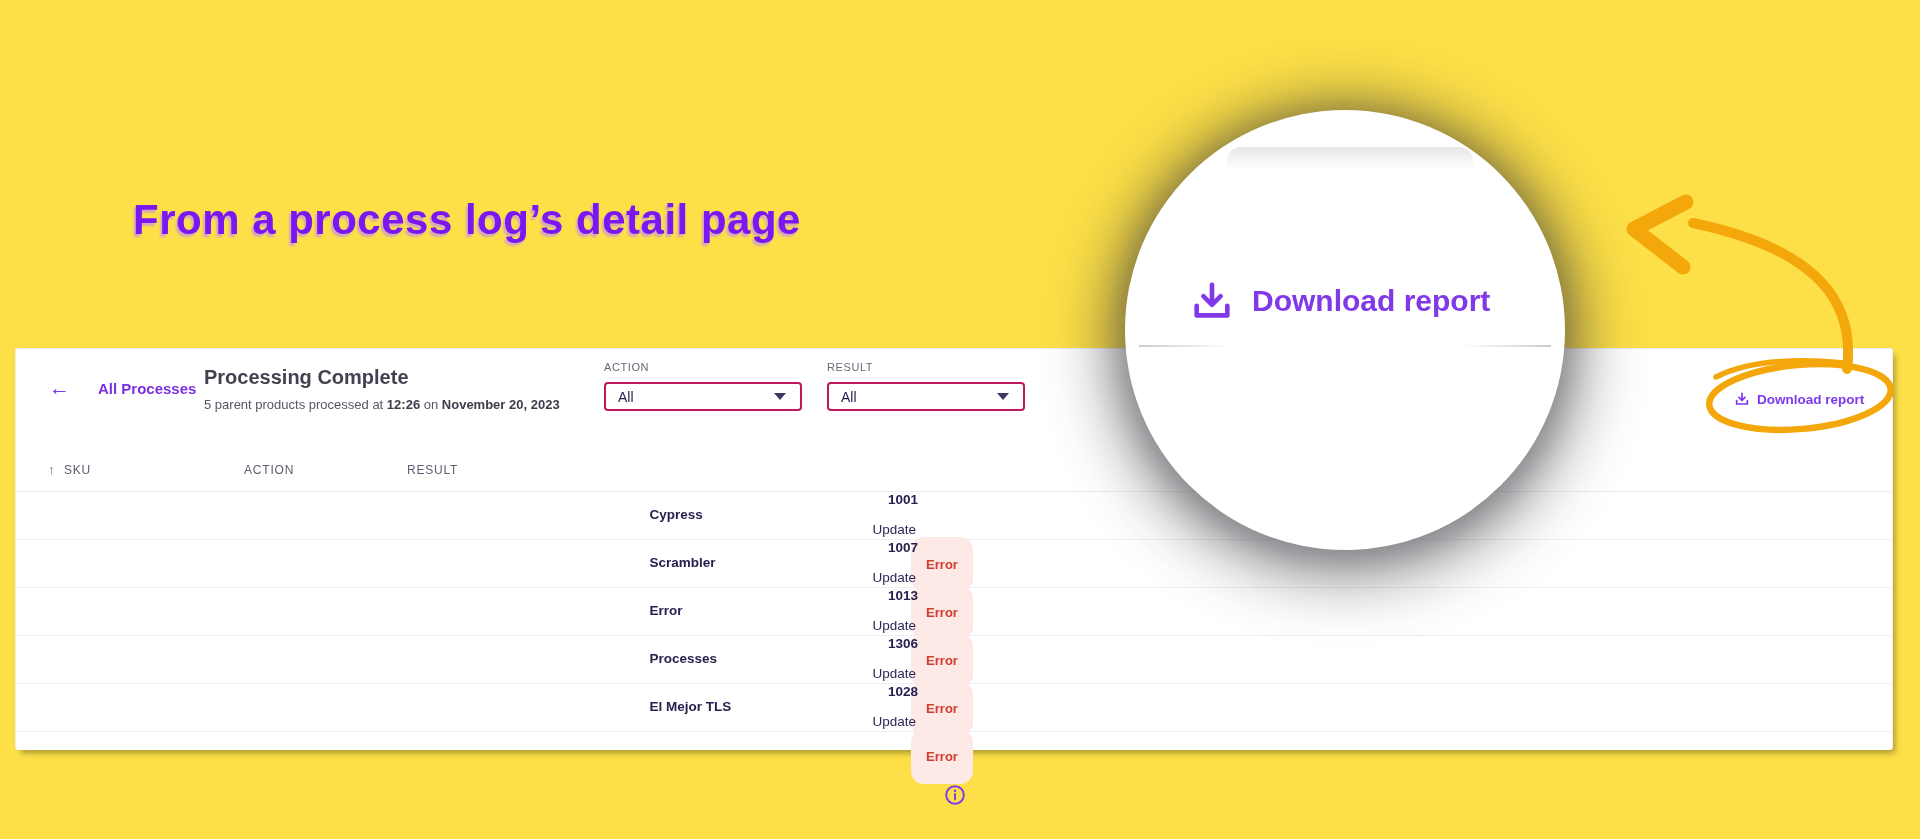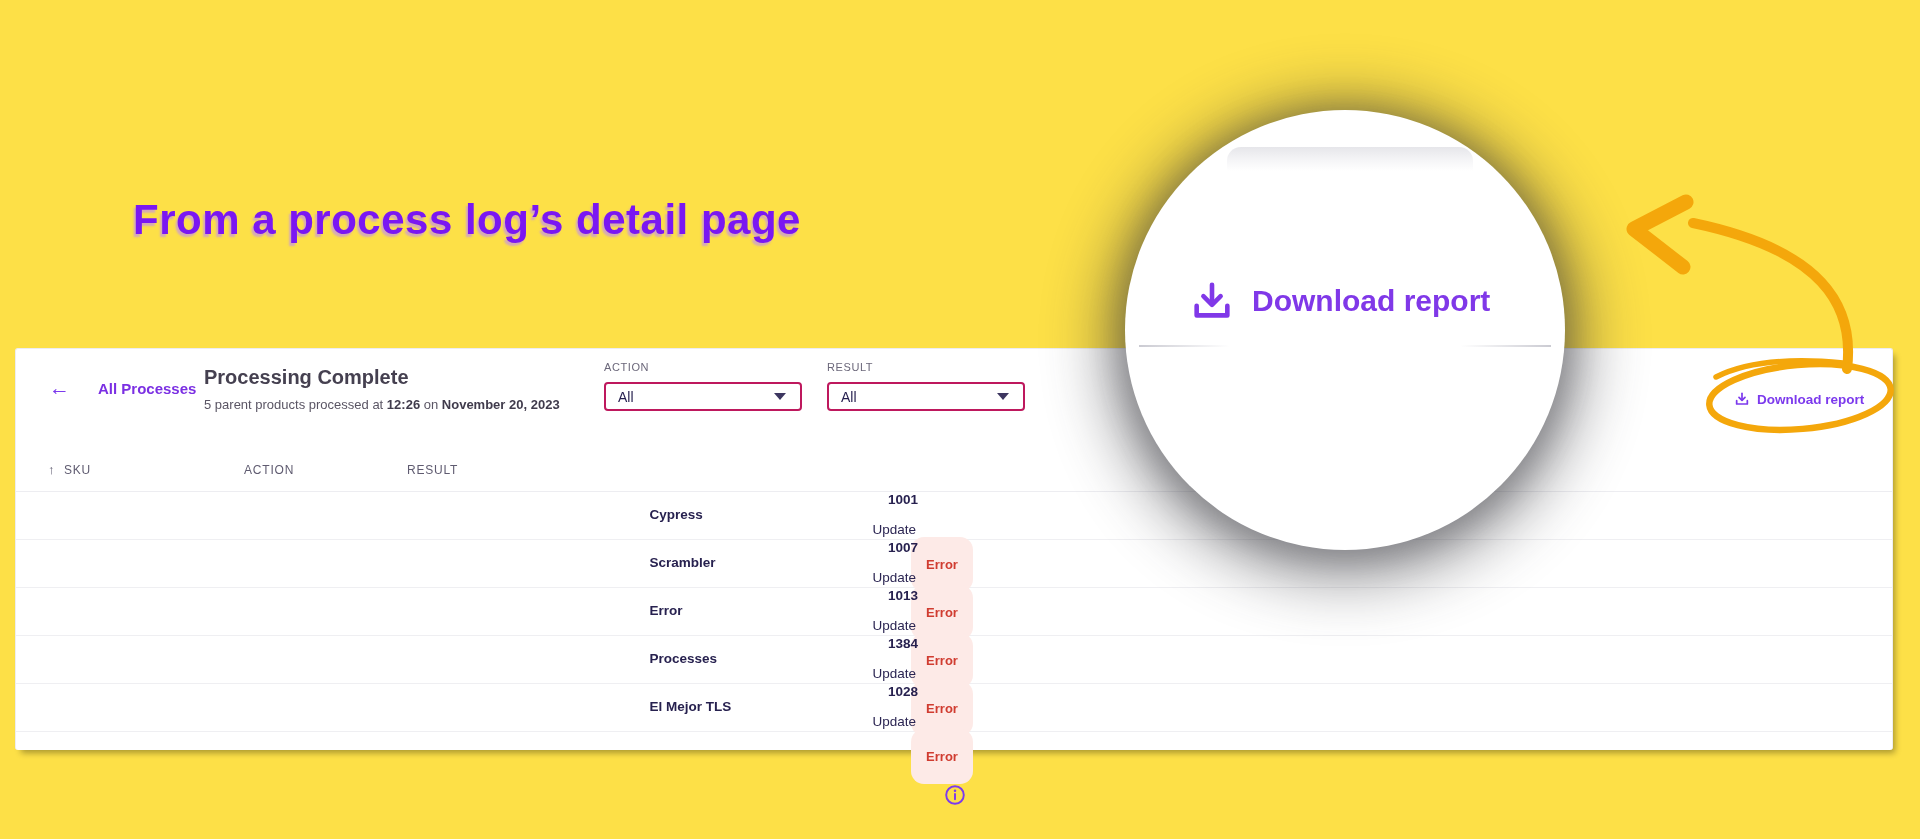--- a/index.html
+++ b/index.html
@@ -197,21 +197,21 @@
             <svg width="22" height="22" viewBox="0 0 24 24" fill="none" stroke="#7c3aed" stroke-width="2.1" stroke-linecap="round">
               <circle cx="12" cy="12" r="9.6"></circle>
               <line x1="12" y1="11" x2="12" y2="16.6"></line>
               <circle cx="12" cy="7.4" r="0.6" fill="#7c3aed" stroke-width="1.6"></circle>
             </svg>
           </span>
         </div>
       </div>
 
       <div class="trow">
-        <div class="td td-sku c1">1384</div>
+        <div class="td td-sku c1">1306</div>
         <div class="td td-label c2">Processes</div>
         <div class="td td-action c3">Update</div>
         <div class="c4"><span class="badge-error">Error</span></div>
         <div class="c5">
           <span class="info-btn">
             <svg width="22" height="22" viewBox="0 0 24 24" fill="none" stroke="#7c3aed" stroke-width="2.1" stroke-linecap="round">
               <circle cx="12" cy="12" r="9.6"></circle>
               <line x1="12" y1="11" x2="12" y2="16.6"></line>
               <circle cx="12" cy="7.4" r="0.6" fill="#7c3aed" stroke-width="1.6"></circle>
             </svg>

